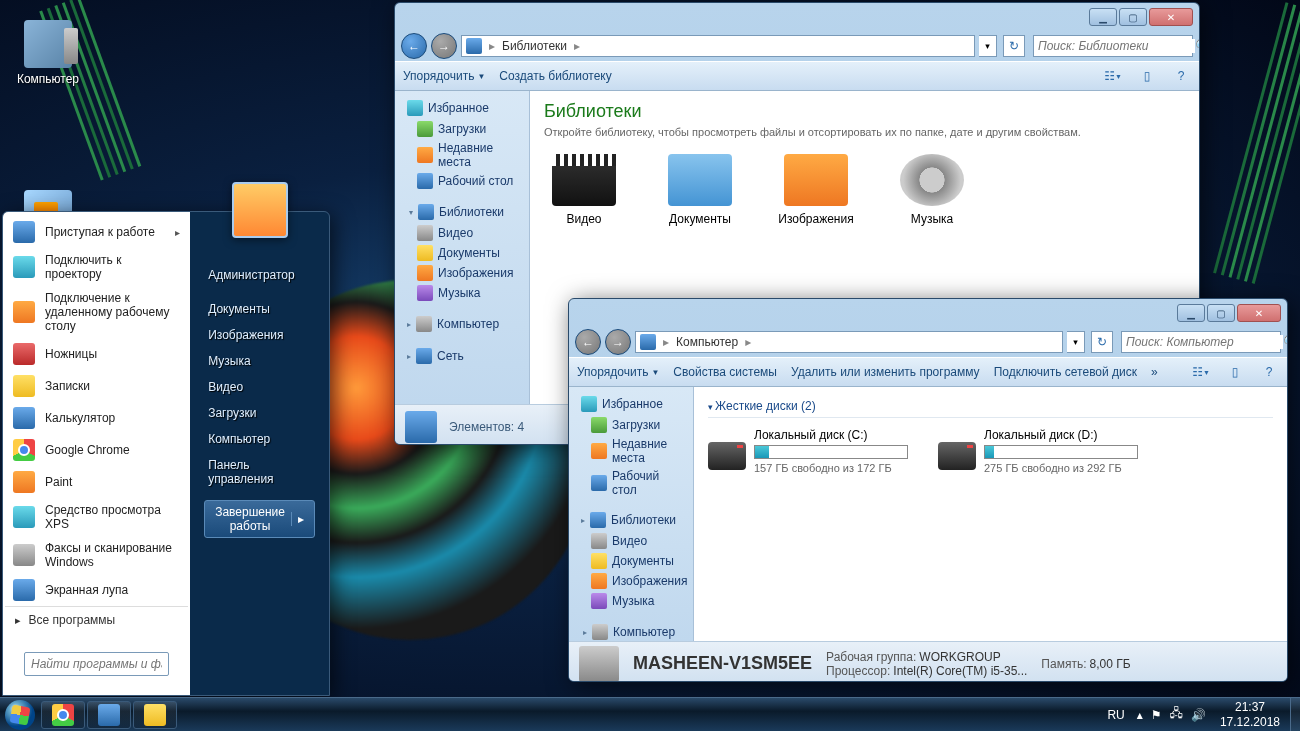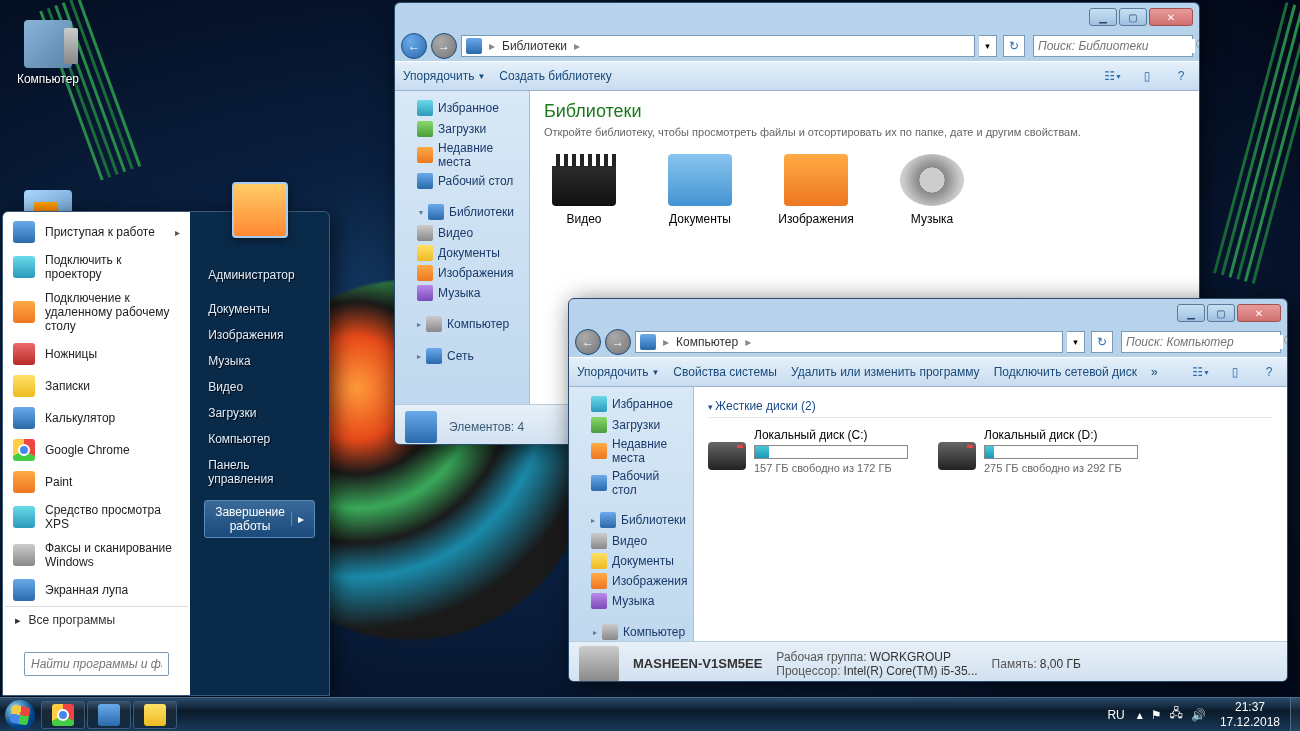--- a/index.html
+++ b/index.html
@@ -53,21 +53,21 @@
 .searchbox input { border: none; flex: 1; font-style: italic; color: #888; outline: none; }
 .searchbox .mag { color: #2a6aaa; }
 .toolbar { height: 30px; background: linear-gradient(#e4f0fa, #c8dcf0); border-top: 1px solid #fff; border-bottom: 1px solid #9ab4cc; display: flex; align-items: center; padding: 0 8px; gap: 14px; color: #1a4a7a; }
 .toolbar .tb-item { display: flex; align-items: center; gap: 3px; }
 .toolbar .tb-item .dd { font-size: 8px; }
 .toolbar .spacer { flex: 1; }
 .toolbar .tb-icon { width: 20px; height: 20px; display: flex; align-items: center; justify-content: center; color: #2a6aaa; border: 1px solid transparent; border-radius: 2px; }
 .content { display: flex; background: #fff; }
 .nav-pane { width: 135px; background: linear-gradient(180deg, #d8e8f6 0%, #c0d8ee 100%); border-right: 1px solid #a8c0d8; padding: 6px 0; overflow: hidden; }
 .np-group { margin-bottom: 10px; }
-.np-head { display: flex; align-items: center; padding: 3px 22px; font-weight: normal; color: #1a3a6a; gap: 5px; }
+.np-head { display: flex; align-items: center; padding: 3px 12px; font-weight: normal; color: #1a3a6a; gap: 5px; }
 .np-head .tri { font-size: 8px; color: #5a7a9a; }
 .np-item { display: flex; align-items: center; padding: 2px 6px 2px 22px; color: #1a3a6a; gap: 5px; }
 .np-ico { width: 16px; height: 16px; border-radius: 2px; flex-shrink: 0; }
 .main-pane { flex: 1; padding: 10px 14px; }
 .mp-title { color: #1a7a1a; font-size: 18px; margin-bottom: 4px; }
 .mp-desc { color: #666; font-size: 11px; margin-bottom: 16px; }
 .lib-grid { display: flex; gap: 36px; }
 .lib-item { text-align: center; width: 80px; }
 .lib-ico { width: 64px; height: 52px; margin: 0 auto 6px; border-radius: 4px; position: relative; }
 .lib-video { background: linear-gradient(#333, #111); }
@@ -84,21 +84,21 @@
 .hdd-head::before { content: "▾ "; font-size: 9px; }
 .hdd-grid { display: flex; gap: 30px; }
 .hdd-item { display: flex; gap: 8px; width: 200px; }
 .hdd-ico { width: 38px; height: 28px; background: linear-gradient(#666, #222); border-radius: 4px; margin-top: 14px; position: relative; }
 .hdd-ico::after { content: ""; position: absolute; top: 3px; right: 3px; width: 6px; height: 3px; background: #e44; }
 .hdd-info { flex: 1; }
 .hdd-bar { height: 14px; border: 1px solid #888; background: #fff; margin: 3px 0; position: relative; }
 .hdd-fill { height: 100%; background: linear-gradient(#4ac8d8, #1a98b8); }
 .hdd-free { font-size: 11px; color: #666; }
 .comp-details { height: 44px; background: linear-gradient(#e8f0f8, #d0e0f0); border-top: 1px solid #b8ccdf; display: flex; align-items: center; padding: 0 10px; gap: 14px; }
-.comp-details .cname { font-weight: bold; color: #333; font-size: 13px; }
+.comp-details .cname { font-weight: bold; color: #333; font-size: 18px; }
 .comp-details .meta { color: #555; font-size: 11px; }
 .comp-details .meta b { color: #333; font-weight: normal; }
 
 
 .taskbar { position: absolute; left: 0; right: 0; bottom: 0; height: 34px; background: linear-gradient(#2a4a6a, #0a1a2a 40%, #1a3a5a); border-top: 1px solid #4a6a8a; display: flex; align-items: center; }
 .start-orb { width: 40px; height: 34px; display: flex; align-items: center; justify-content: center; }
 .start-orb .orb-i { width: 30px; height: 30px; border-radius: 50%; background: radial-gradient(circle at 35% 30%, #fff 0%, #6ac 20%, #048 60%); position: relative; }
 .start-orb .orb-i::after { content: ""; position: absolute; inset: 6px; background: conic-gradient(#e44 0 90deg, #4c4 90deg 180deg, #48e 180deg 270deg, #ec4 270deg 360deg); border-radius: 3px; transform: rotate(10deg); }
 .tb-pin { width: 44px; height: 28px; margin: 0 1px; border: 1px solid #3a5a7a; border-radius: 3px; background: linear-gradient(rgba(255,255,255,0.1), rgba(0,0,0,0.2)); display: flex; align-items: center; justify-content: center; }
 .tb-pin .pi { width: 22px; height: 22px; border-radius: 3px; }

